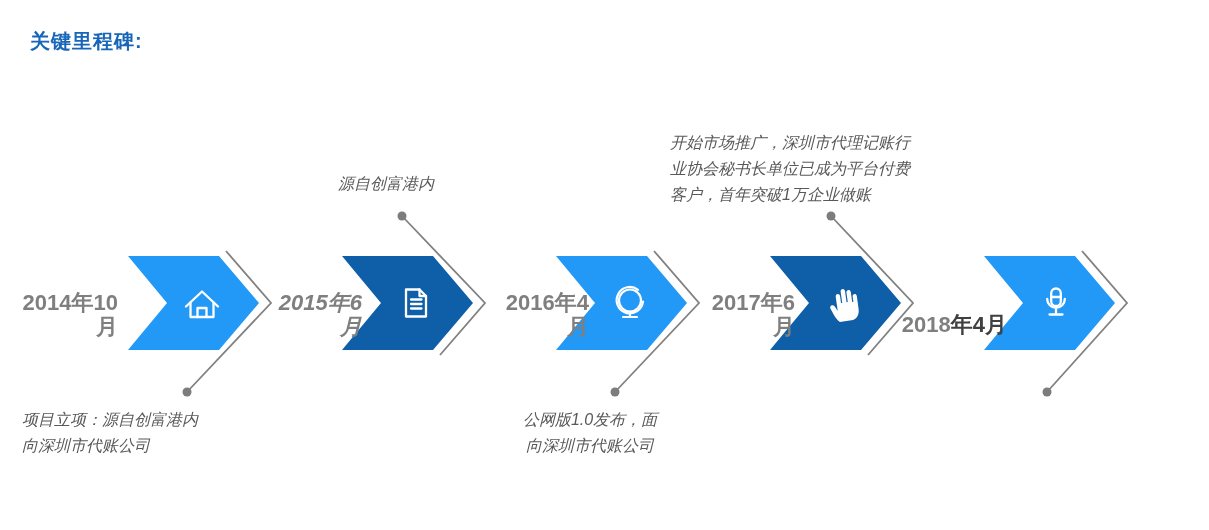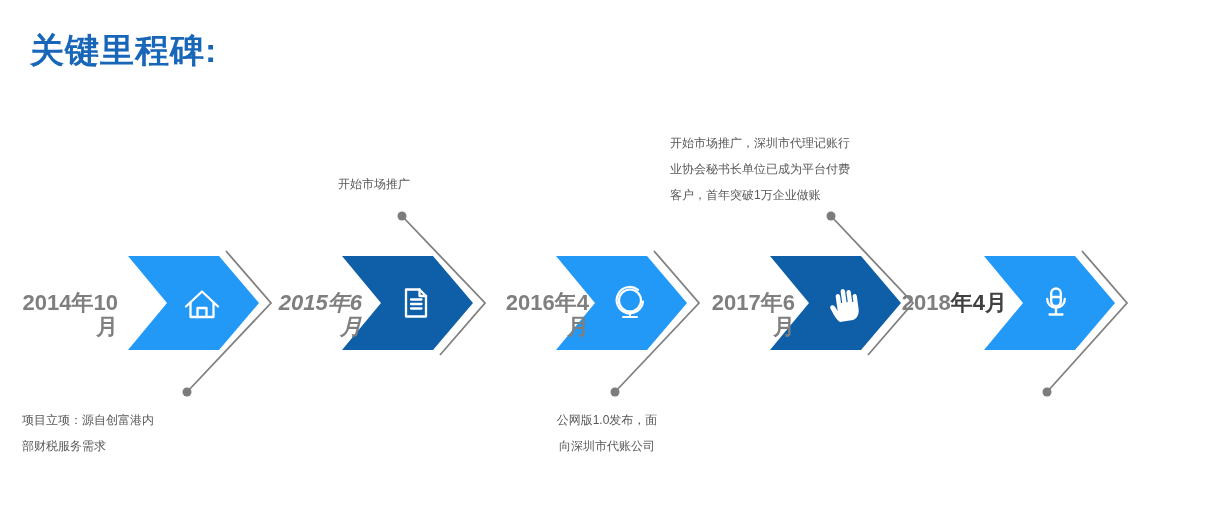--- a/index.html
+++ b/index.html
@@ -3,30 +3,31 @@
 <meta charset="utf-8">
 <style>
   html,body{margin:0;padding:0;background:#fff;}
   .canvas{
     position:relative;width:1209px;height:530px;background:#ffffff;overflow:hidden;
     font-family:"Liberation Sans","DejaVu Sans",sans-serif;
   }
   .shapes{position:absolute;left:0;top:0;}
   .title{
     position:absolute;left:30px;top:28px;margin:0;
-    font-size:34px;font-weight:bold;color:#1766b8;letter-spacing:1px;
+    font-size:20px;font-weight:bold;color:#1766b8;letter-spacing:1px;
   }
   .date{
     position:absolute;top:291px;height:24px;line-height:24px;
     font-size:22px;font-weight:bold;color:#7f7f7f;text-align:right;
   }
   .date .date-dark{color:#404040;}
   .annotation{
-    position:absolute;font-size:12px;line-height:26px;color:#595959;
+    position:absolute;font-size:16px;line-height:26px;color:#595959;
     white-space:pre-line;
+    font-style:italic;
   }
   .align-center{text-align:center;}
 </style>
 </head>
 <body>
 
 <div class="canvas">
 
   <svg class="shapes" width="1209" height="530" viewBox="0 0 1209 530">
 
@@ -109,26 +110,26 @@
   </div>
   <div class="date" style="left:262px;width:100px;font-style:italic;">
     <span>2015年6月</span>
   </div>
   <div class="date" style="left:489px;width:100px;">
     <span>2016年4月</span>
   </div>
   <div class="date" style="left:695px;width:100px;text-align:right;">
     <span>2017年6月</span>
   </div>
-  <div class="date" style="left:857px;width:150px;">
+  <div class="date" style="left:857px;width:150px;margin-top:22px;">
     <span>2018</span><span class="date-dark">年4月</span>
   </div>
 
   <div class="annotation" style="left:22px;top:407px;width:270px;">项目立项：源自创富港内
-部财税服务需求</div>
-  <div class="annotation" style="left:338px;top:171px;width:220px;">开始市场推广</div>
-  <div class="annotation align-center" style="left:507px;top:407px;width:200px;">公网版1.0发布，面
+向深圳市代账公司</div>
+  <div class="annotation" style="left:338px;top:171px;width:220px;">源自创富港内</div>
+  <div class="annotation align-center" style="left:490px;top:407px;width:200px;">公网版1.0发布，面
 向深圳市代账公司</div>
   <div class="annotation" style="left:670px;top:130px;width:320px;">开始市场推广，深圳市代理记账行
 业协会秘书长单位已成为平台付费
 客户，首年突破1万企业做账</div>
 
 </div>
 
 </body></html>

